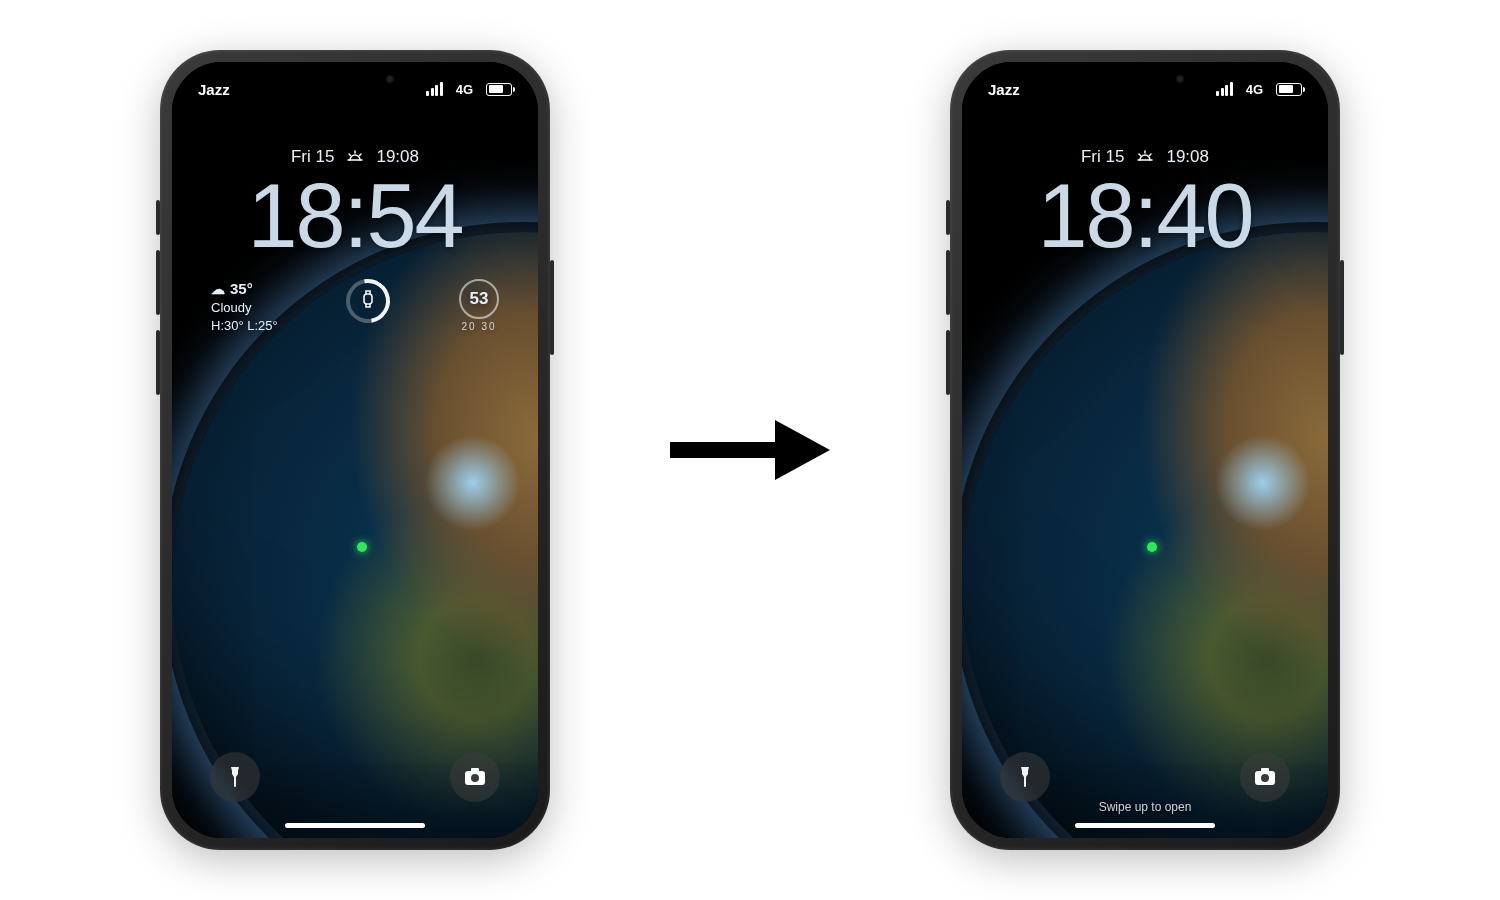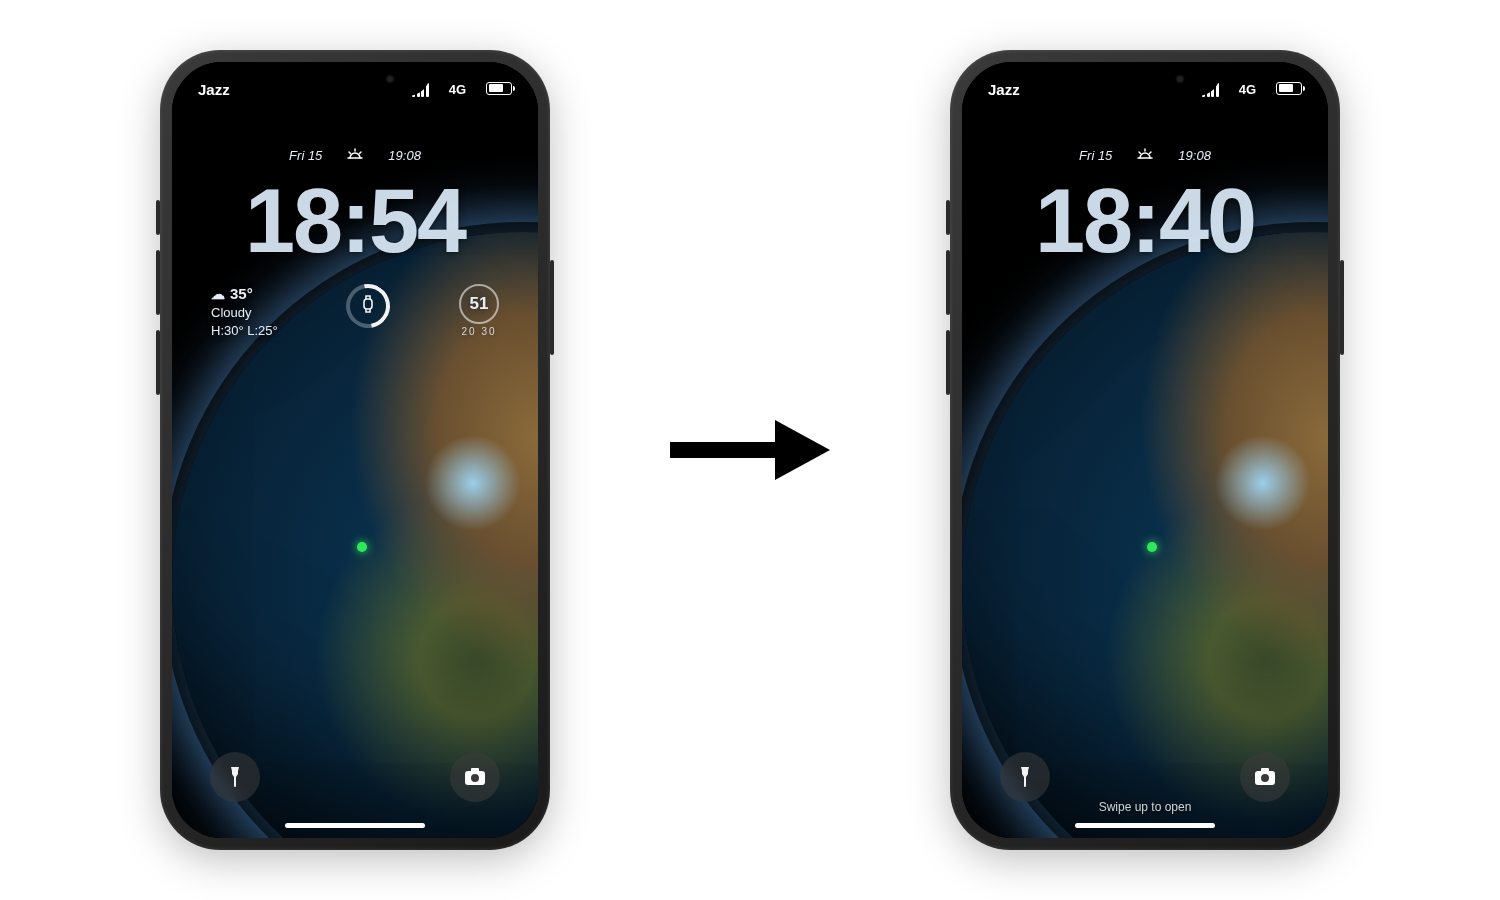--- a/index.html
+++ b/index.html
@@ -91,21 +91,21 @@
     background:radial-gradient(circle,#222 30%,#000 70%);
   }
 
   
   .statusbar {
     position:absolute; top:12px; left:0; right:0;
     height:30px; display:flex; justify-content:space-between;
     align-items:center; padding:0 26px; color:#fff;
     font-size:15px; font-weight:600; z-index:40;
   }
-  .status-right { display:flex; gap:20px; }
+  .status-right { display:flex; align-items:center; gap:13px; }
   .sig-bars { display:flex; align-items:flex-end; gap:1.5px; }
   .sig-bars span { width:3px; background:#fff; border-radius:1px; }
   .sig-bars span:nth-child(1){height:5px;}
   .sig-bars span:nth-child(2){height:8px;}
   .sig-bars span:nth-child(3){height:11px;}
   .sig-bars span:nth-child(4){height:14px;}
   .net-label{font-size:13px;font-weight:600;}
   .battery{
     width:26px;height:13px;border:1.5px solid #fff;border-radius:3px;
     position:relative; padding:1.5px;
@@ -113,25 +113,25 @@
   .battery::after{content:"";position:absolute;right:-4px;top:3px;width:2.5px;height:5px;background:#fff;border-radius:0 2px 2px 0;}
   .battery .fill{height:100%;width:70%;background:#fff;border-radius:1px;}
 
   
   .ls-content{
     position:absolute; top:85px; left:0; right:0;
     display:flex; flex-direction:column; align-items:center;
     color:#e8eef6; z-index:20;
     text-shadow:0 1px 6px rgba(0,0,0,0.5);
   }
-  .date-row{display:flex;align-items:center;gap:24px;font-size:13px;font-weight:500;font-style:italic;}
+  .date-row{display:flex;align-items:center;gap:12px;font-size:17px;font-weight:500;}
   .sunset-icon{font-size:15px;}
   .big-time{
-    font-size:90px; font-weight:700; letter-spacing:-2px;
-    line-height:1; margin-top:12px;
+    font-size:90px; font-weight:400; letter-spacing:-2px;
+    line-height:1; margin-top:4px;
     color:rgba(220,235,250,0.92);
   }
 
   
   .widgets{
     margin-top:18px;
     width:300px; display:flex; align-items:flex-start; justify-content:space-between;
     padding:0 6px;
   }
   .w-weather{font-size:13px;line-height:1.35;text-align:left;}
@@ -253,21 +253,21 @@
                     <g fill="none" stroke="#fff" stroke-width="1.6">
                       <rect x="3" y="5" width="8" height="10" rx="3"></rect>
                       <path d="M5 5V2h4v3M5 15v3h4v-3"></path>
                     </g>
                   </svg>
             </span>
               </div>
           </div>
           <div class="w-cal">
             <div class="circ">
-                <span>51</span>
+                <span>53</span>
               </div>
             <div class="sub">20 30</div>
           </div>
         </div>
       </div>
 
       <div class="qa">
         <div class="qa-btn">
           <svg width="20" height="24" viewBox="0 0 20 24">
               <g fill="#fff">

